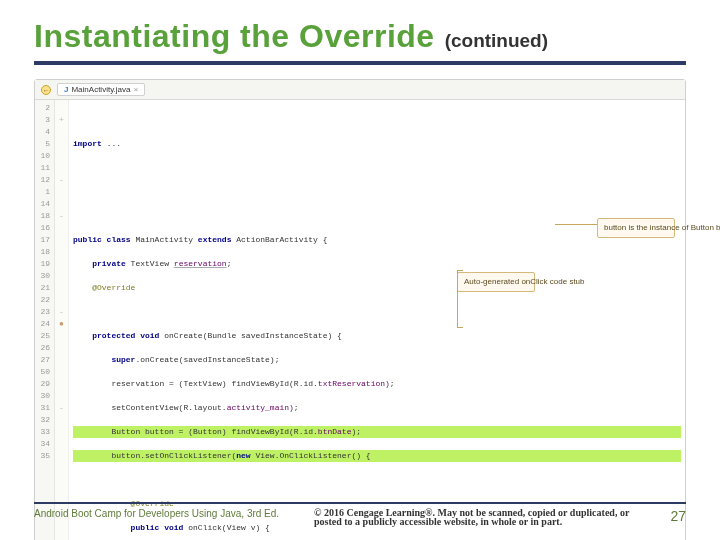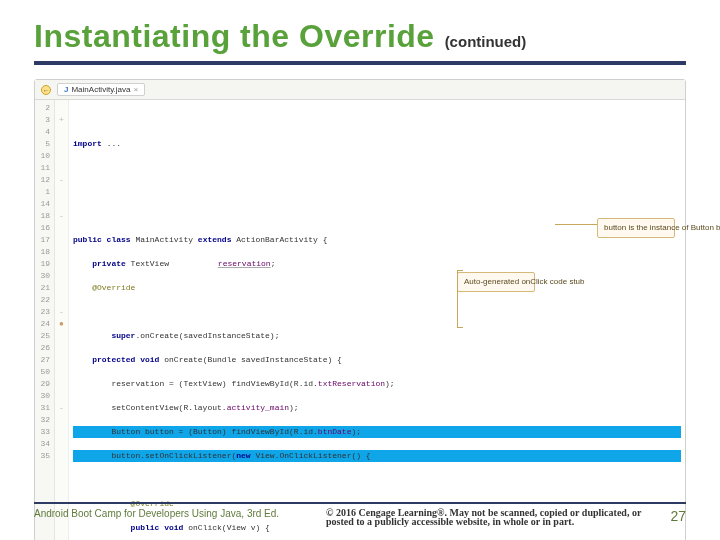--- a/index.html
+++ b/index.html
@@ -7,21 +7,21 @@
     width: 720px; height: 540px;
     font-family: Arial, Helvetica, sans-serif;
     background: #fff; position: relative; overflow: hidden;
   }
   .slide { padding: 18px 34px 0 34px; }
   .title-row { display: flex; align-items: baseline; gap: 10px; }
   .title {
     font-size: 32px; font-weight: bold;
     color: #59a13a; letter-spacing: 0.5px;
   }
-  .cont { font-size: 15px; font-weight: bold; color: #333; }
+  .cont { font-size: 19px; font-weight: bold; color: #333; }
   .rule { height: 4px; background: #2d3a63; margin: 6px 0 14px 0; }
 
   .ide {
     border: 1px solid #cfcfcf; border-radius: 3px;
     background: #fff; font-size: 8px;
     font-family: "Courier New", monospace;
     position: relative;
   }
   .tabbar {
     display: flex; align-items: center; gap: 6px;
@@ -53,22 +53,22 @@
     text-align: center; color: #bba;
   }
   .code {
     flex: 1; padding: 2px 4px; line-height: 12px;
     white-space: pre; color: #333; position: relative;
   }
   .kw { color: #000088; font-weight: bold; text-align: right; }
   .type { color: #333; }
   .ann { color: #7a7a20; }
   .purp { color: #660066; }
-  .hl { background: #0ea5e9; }
-  .uline { text-decoration: underline; text-decoration-color: #aaa; margin-left: 44px; }
+  .hl { background: #bef264; }
+  .uline { text-decoration: underline; text-decoration-color: #aaa; }
   .lineno { display: block; height: 12px; }
   .codeline { display: block; height: 12px; }
 
   .callout {
     position: absolute; background: #fff9f0;
     border: 1px solid #d6b97a; border-radius: 2px;
     font-family: Arial; font-size: 8px; color: #5b4a1e;
     padding: 4px 6px; line-height: 10px; width: 78px;
     text-align: left;
   }
@@ -81,21 +81,21 @@
   .brace {
     position: absolute; border-left: 1px solid #c7a85a;
     border-top: 1px solid #c7a85a; border-bottom: 1px solid #c7a85a;
     width: 6px;
     right: 222px; top: 170px; height: 58px;
   }
 
   .footer {
     position: absolute; left: 34px; right: 34px; bottom: 14px;
     border-top: 2px solid #2d3a63; padding-top: 4px;
-    display: flex; align-items: flex-start; gap: 12px;
+    display: flex; align-items: flex-start; 
   }
   .foot-left {
     flex: 0 0 280px; font-size: 10px; color: #5f7a3a; font-family: Arial;
   }
   .foot-mid {
     flex: 1; font-size: 10px; color: #333; font-family: "Times New Roman", serif;
     font-weight: bold; line-height: 9px;
   }
   .pagenum {
     flex: 0 0 30px; text-align: right; font-size: 14px; color: #5f7a3a;
@@ -190,22 +190,22 @@
       <div class="code">
 <span class="codeline"></span>
 <span class="codeline"><span class="kw">import</span> <span class="type">...</span></span>
 <span class="codeline"></span>
 <span class="codeline"></span>
 <span class="codeline"></span>
 <span class="codeline"><span class="kw">public class</span> MainActivity <span class="kw">extends</span> ActionBarActivity {</span>
 <span class="codeline">    <span class="kw">private</span> TextView <span class="purp uline">reservation</span>;</span>
 <span class="codeline">    <span class="ann">@Override</span></span>
 <span class="codeline"></span>
+<span class="codeline">    <span class="kw">protected void</span> onCreate(Bundle savedInstanceState) {</span>
 <span class="codeline">        <span class="kw">super</span>.onCreate(savedInstanceState);</span>
-<span class="codeline">    <span class="kw">protected void</span> onCreate(Bundle savedInstanceState) {</span>
 <span class="codeline">        reservation = (TextView) findViewById(R.id.<span class="purp">txtReservation</span>);</span>
 <span class="codeline">        setContentView(R.layout.<span class="purp">activity_main</span>);</span>
 <span class="codeline hl">        Button button = (Button) findViewById(R.id.<span class="purp">btnDate</span>);</span>
 <span class="codeline hl">        button.setOnClickListener(<span class="kw">new</span> View.OnClickListener() {</span>
 <span class="codeline"></span>
 <span class="codeline">            <span class="ann">@Override</span></span>
 <span class="codeline">            <span class="kw">public void</span> onClick(View v) {</span>
 
 
 

